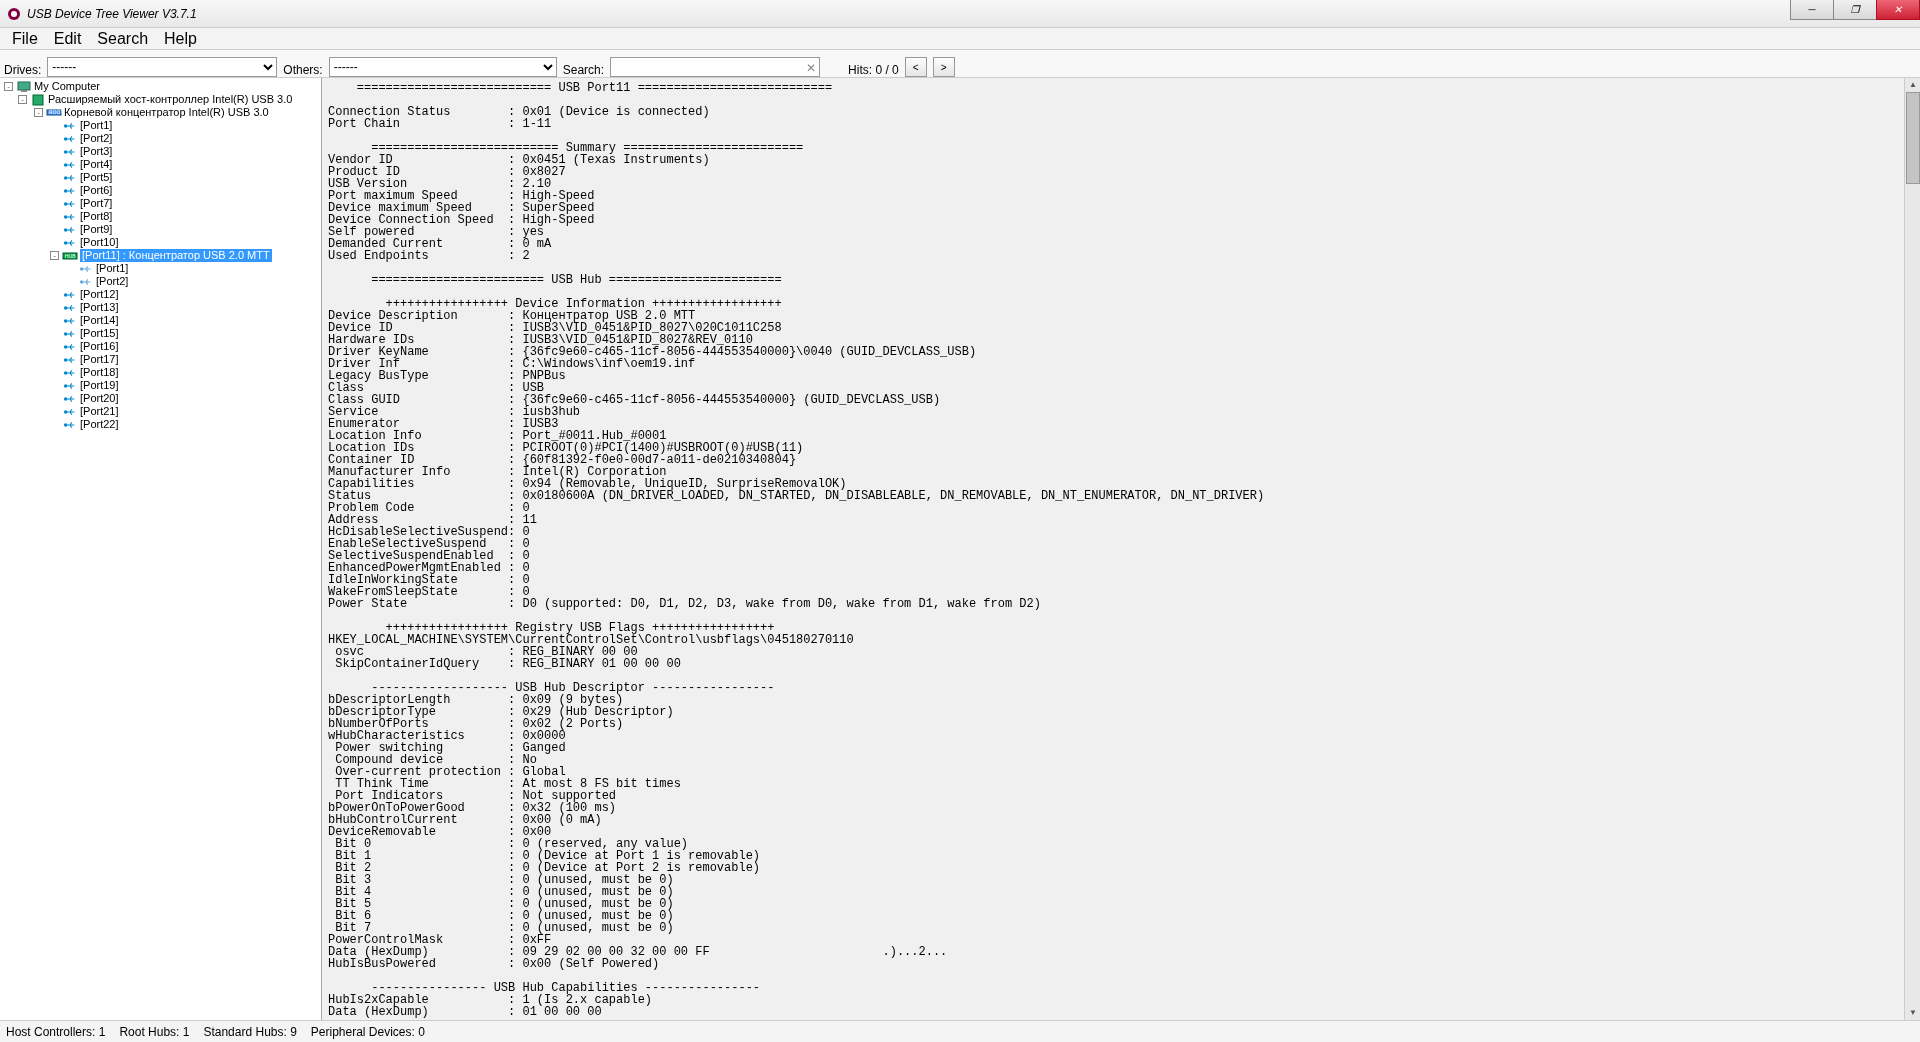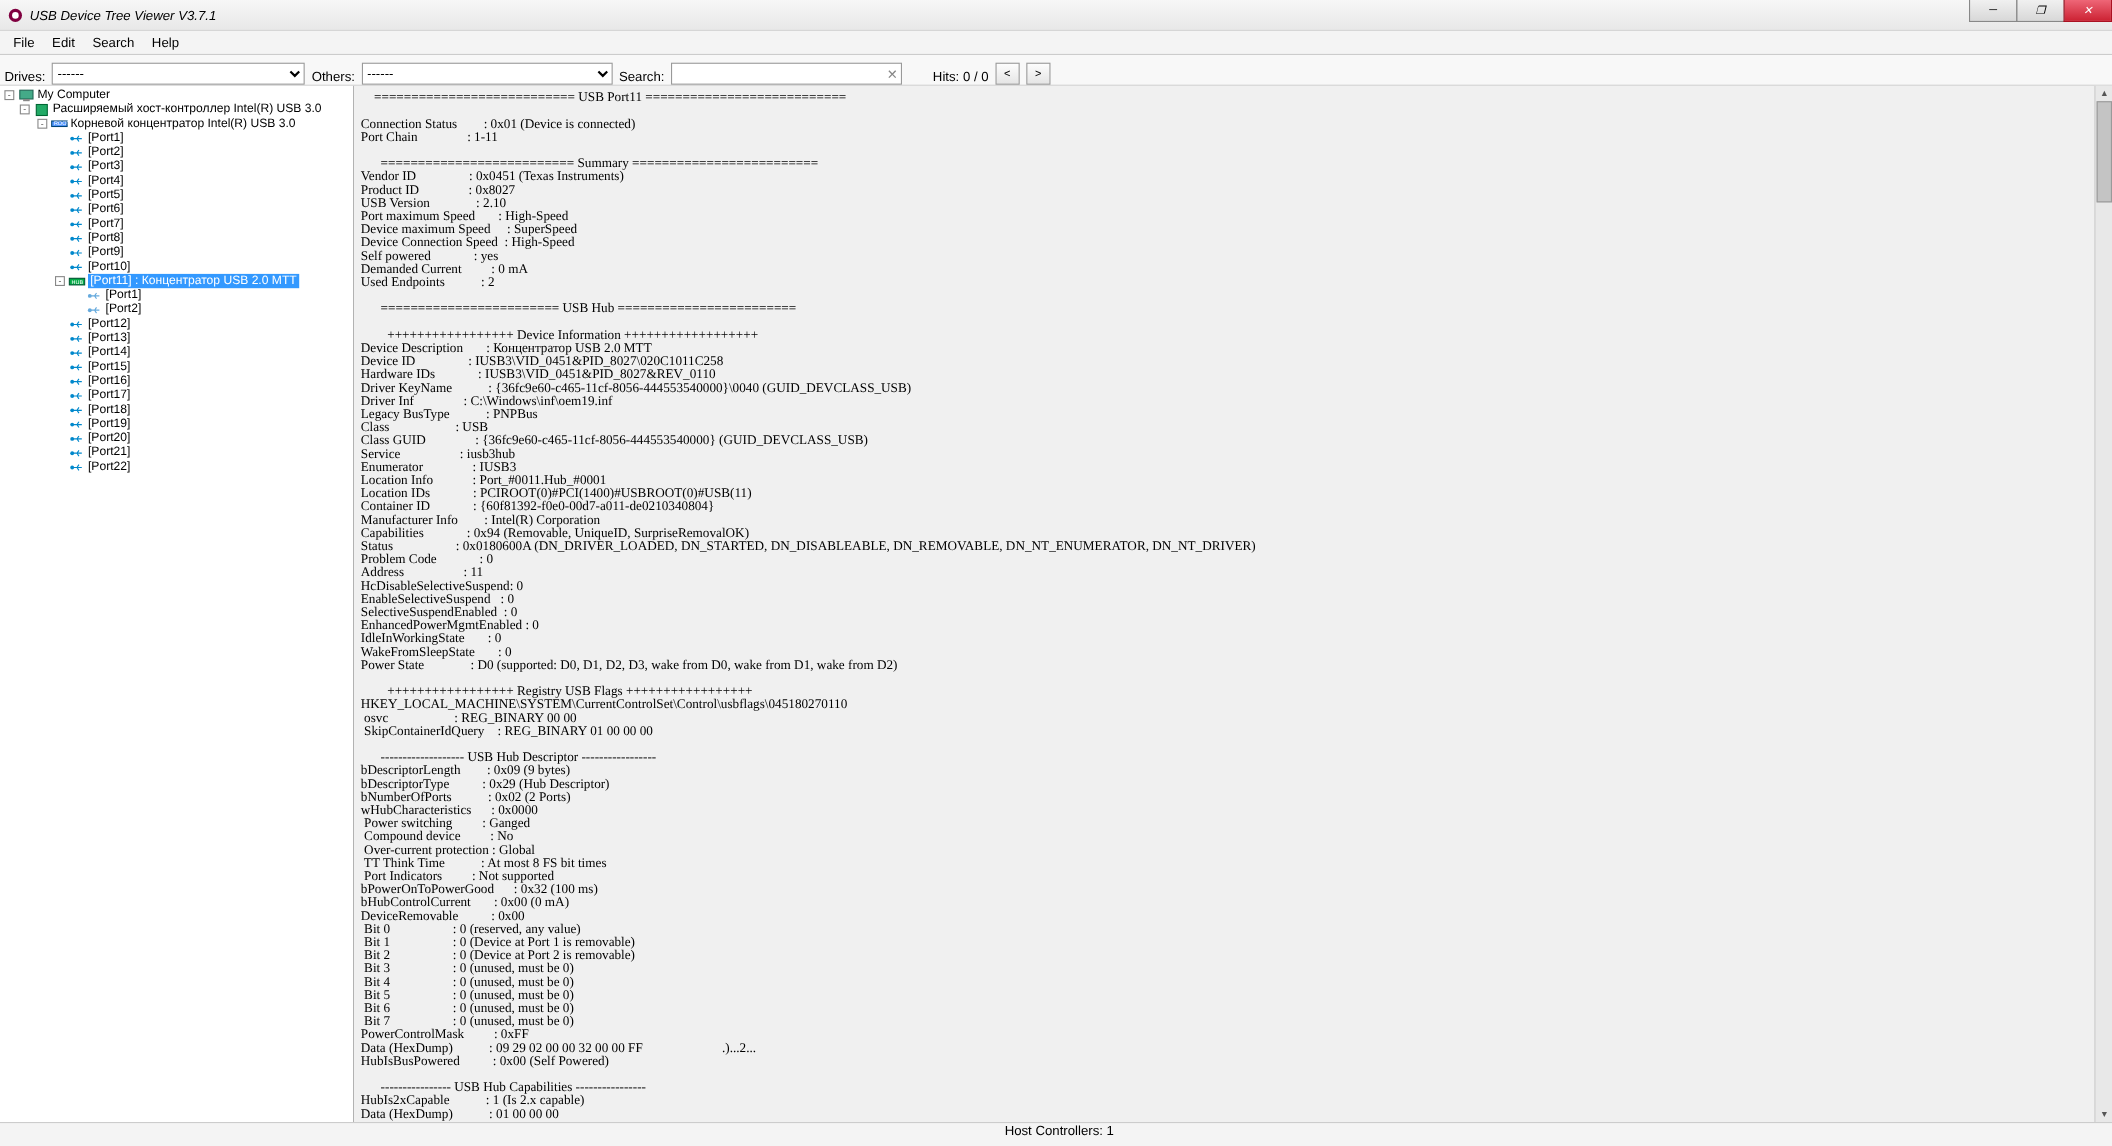--- a/index.html
+++ b/index.html
@@ -4,21 +4,21 @@
 <style>
 * { margin:0; padding:0; box-sizing:border-box; }
 body { font-family:"Segoe UI",Tahoma,sans-serif; font-size:11px; background:#fff; overflow:hidden; width:1920px; height:1042px; }
 .titlebar { height:28px; background:linear-gradient(to bottom,#f7f7f7,#e8e8e8); border-bottom:1px solid #ccc; display:flex; align-items:center; padding-left:6px; position:relative;font-style:italic; }
 .titlebar .icon { width:16px; height:16px; margin-right:5px; display:inline-flex; align-items:center; justify-content:center; }
 .titlebar .title { font-size:12px; }
 .winbtns { position:absolute; right:0; top:0; display:flex; }
 .winbtn { width:44px; height:20px; display:flex; align-items:center; justify-content:center; border:1px solid #888; border-top:none; margin-left:-1px; font-size:10px; background:linear-gradient(to bottom,#f0f0f0,#d8d8d8); }
 .winbtn.close { background:linear-gradient(to bottom,#e67,#c23); color:#fff; border-color:#a12; }
 .menubar { height:22px; display:flex; align-items:center; padding-left:4px; border-bottom:1px solid #ccc; background:#f4f4f4; }
-.menubar .mitem { padding:2px 8px; font-size:12px; }
+.menubar .mitem { padding:2px 8px; font-size:16px; }
 .toolbar { height:28px; border-bottom:1px solid #ccc; display:flex; align-items:flex-end; padding:0 4px; gap:6px; background:#f8f8f8; }
 .toolbar label { font-size:12px; }
 .toolbar select,.toolbar input { font-size:12px; height:20px; border:1px solid #999; background:#fff; }
 .toolbar .drives { width:230px; }
 .toolbar .others { width:228px; }
 .toolbar .search { width:210px; }
 .toolbar .clear { width:18px; height:18px; display:inline-flex; align-items:center; justify-content:center; margin-left:-24px; color:#888; font-size:12px; }
 .toolbar .hits { font-size:12px; margin-left:22px; }
 .navbtn { width:22px; height:20px; border:1px solid #999; background:linear-gradient(to bottom,#fdfdfd,#e5e5e5); display:inline-flex; align-items:center; justify-content:center; font-size:10px; }
 .main { display:flex; height:calc(100% - 28px - 22px - 28px - 22px); }
@@ -26,22 +26,22 @@
 .tree .node { display:flex; align-items:center; height:13px; white-space:nowrap; font-size:11px; padding-right:4px; line-height:13px; }
 .tree .exp { width:9px; height:9px; border:1px solid #888; font-size:8px; line-height:7px; text-align:center; margin-right:3px; color:#555; }
 .tree .exp.empty { border:none; }
 .tree .ico { width:16px; height:13px; margin-right:2px; display:inline-flex; align-items:center; justify-content:center; }
 .tree .sel { background:#3399ff; color:#fff; padding:0 2px; }
 .details { flex:1; position:relative; background:#f0f0f0; }
 .dscr { position:absolute; top:0; right:0; width:16px; height:100%; background:#e8e8e8; border-left:1px solid #ccc; }
 .dscr .thumb { position:absolute; top:14px; left:1px; width:14px; height:92px; background:#c4c4c4; border:1px solid #999; }
 .dscr .arr { position:absolute; left:0; width:16px; height:14px; text-align:center; font-size:8px; line-height:14px; color:#555; }
 .dscr .arr.dn { bottom:0; }
-.details pre { font-family:Liberation Serif, serif; font-size:12px; line-height:1.0; padding:4px 6px; white-space:pre; overflow:hidden; }
-.statusbar { height:22px; border-top:1px solid #ccc; display:flex; align-items:center; padding-left:6px; gap:14px; background:#f4f4f4; font-size:12px;flex-direction:column; }
+.details pre { font-family:Liberation Mono, monospace; font-size:12px; line-height:1.0; padding:4px 6px; white-space:pre; overflow:hidden; }
+.statusbar { height:22px; border-top:1px solid #ccc; display:flex; align-items:center; padding-left:6px; gap:14px; background:#f4f4f4; font-size:12px; }
 .usb-ico svg { width:14px; height:10px; }
 .lvl0 { padding-left:4px; }
 .lvl1 { padding-left:18px; }
 .lvl2 { padding-left:34px; }
 .lvl3 { padding-left:50px; }
 .lvl4 { padding-left:66px; }
 </style>
 </head>
 <body>
 

